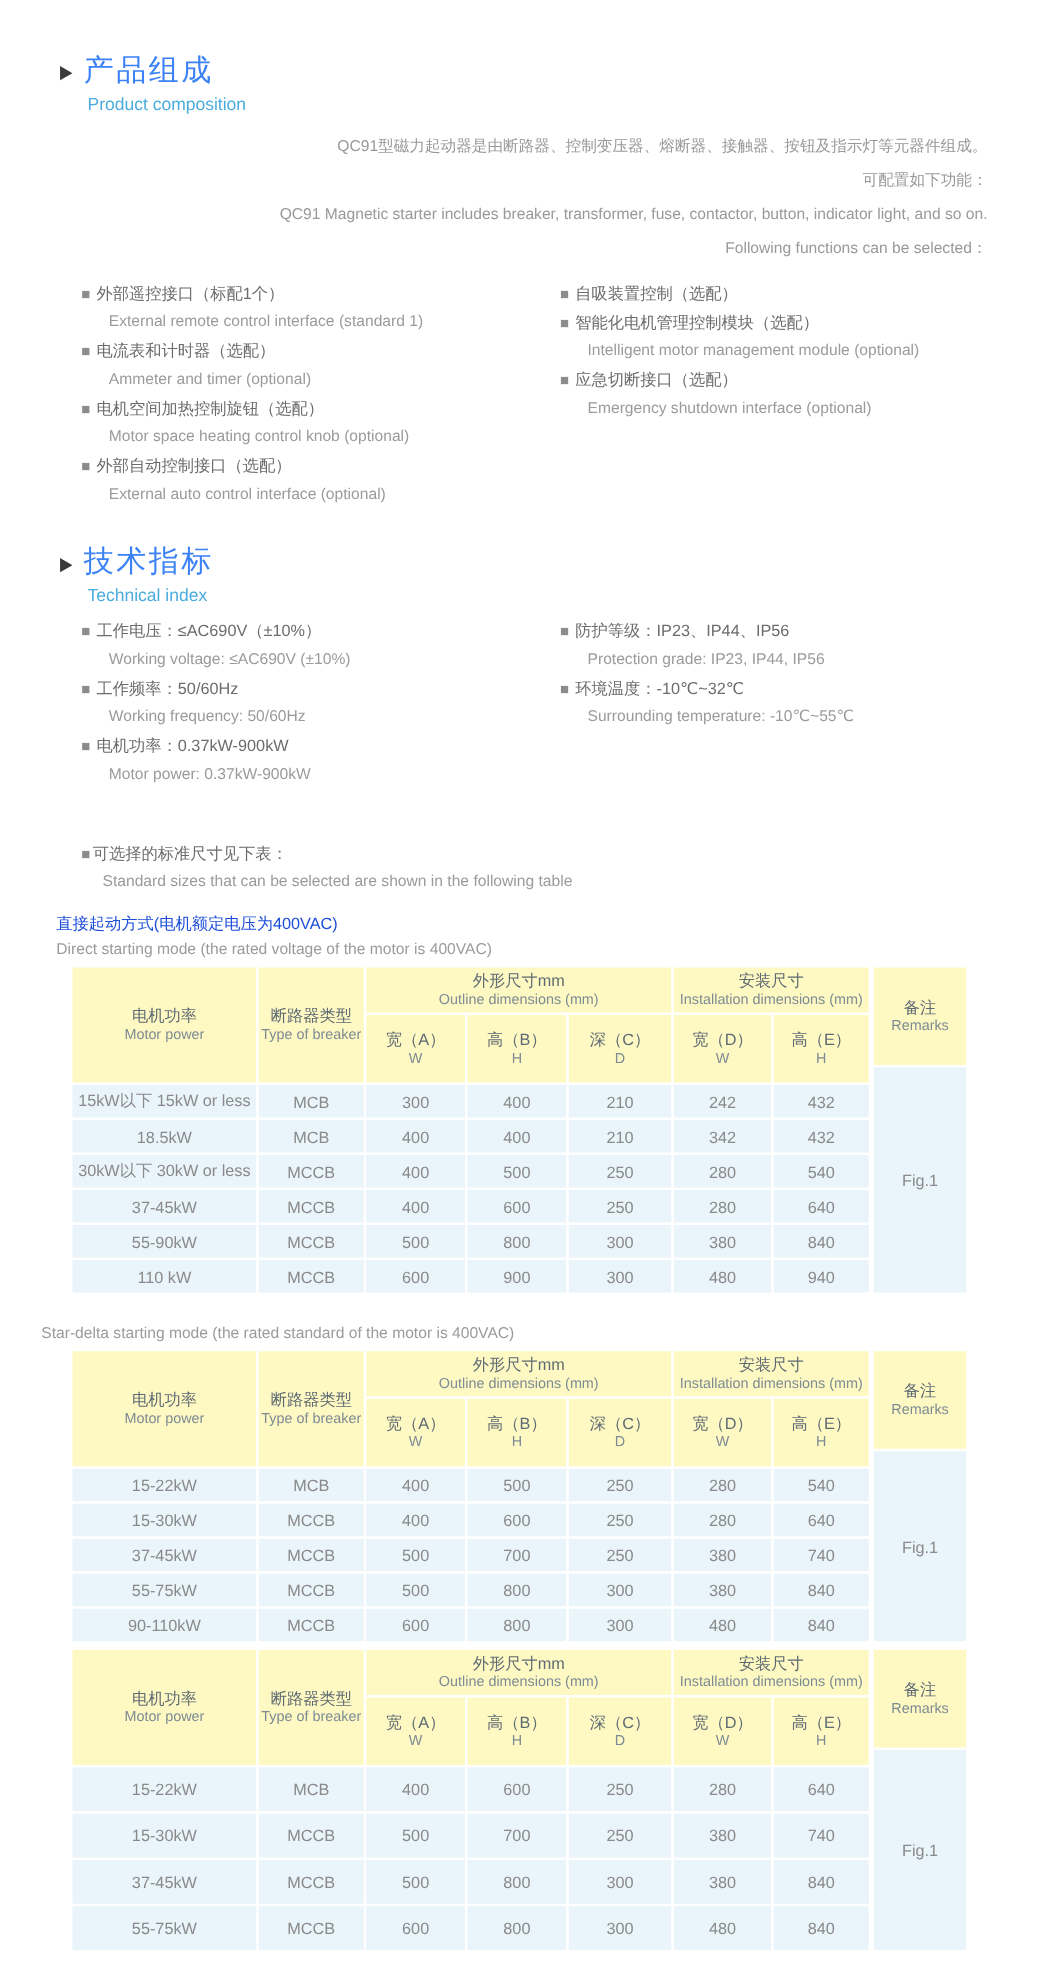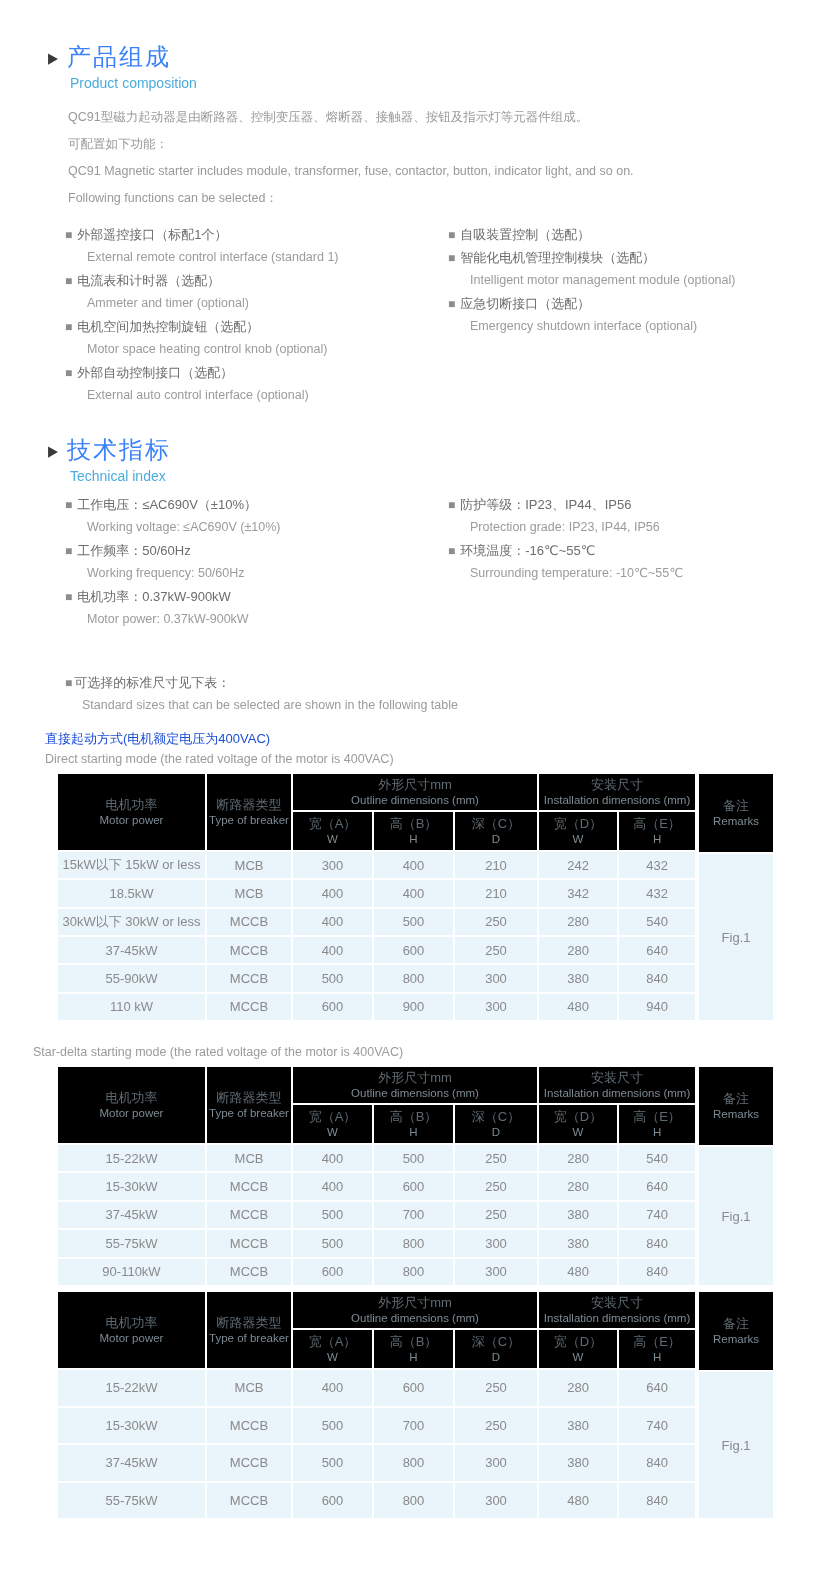--- a/index.html
+++ b/index.html
@@ -10,21 +10,21 @@
   }
   .page { padding:42px 40px 0 48px; }
 
   
   .sec-head { display:flex; align-items:center; gap:9px; }
   .arrow { color:#3a3a3a; font-size:13px; line-height:1; transform:scaleY(1.15); }
   .sec-title { color:#3b82f6; font-size:24px; font-weight:500; letter-spacing:2px; line-height:30px; }
   .sec-sub { color:#4aacdc; font-size:14px; margin:1px 0 0 22px; line-height:20px; }
 
   
-  .intro { margin:15px 0 16px 20px; }
+  .intro { margin:15px 0 16px 20px;text-align:right; }
   .intro p { font-size:12.5px; color:#999; line-height:18px; margin-bottom:9px; }
 
   
   .cols { display:flex; margin-top:7px; }
   .col-l { width:383px; margin-left:17px; }
   .col-r { flex:1; }
   .item { margin:0; }
   .item .zh { font-size:13px; color:#6c6c6c; line-height:23px; display:flex; align-items:center; }
   .item .zh .sq { color:#8c8c8c; font-size:12px; margin-right:5px; line-height:1; }
   .item .en { font-size:12.5px; color:#9b9b9b; line-height:23px; margin-left:22px; }
@@ -42,27 +42,27 @@
   .cap { margin-top:12px; }
   .cap .zh { font-size:13px; color:#1d4ed8; line-height:20px; }
   .cap .en { font-size:12.5px; color:#9b9b9b; line-height:20px; }
   .cap1 { margin-left:-11px; }
   .cap2 { margin-left:-23px; margin-top:20px; }
   .cap3 { margin-left:-36px; margin-top:22px; }
 
   .tblwrap { display:flex; margin-top:3px; }
   table { border-collapse:separate; border-spacing:2px; table-layout:fixed; }
   th, td { text-align:center; vertical-align:middle; padding:0; }
-  thead th { background:#000000; font-weight:normal; }
+  thead th { background:#fef9c3; font-weight:normal; }
   tbody td { background:#e9f4fb; color:#8a8a8a; font-size:13px; }
   .hz { display:block; font-size:13px; color:#5f6b73; line-height:16px; }
   .he { display:block; font-size:11.5px; color:#7d8b94; line-height:14px; }
   .main { width:641px; }
   .grp th { height:36px; }
-  .subrow th { height:38px;margin-top:32px; }
+  .subrow th { height:54px;margin-top:32px; }
   .side { width:78px; }
   .side th { height:78px; }
   .t1 tbody td { height:26px; }
   .t2 tbody td { height:26px; }
   .t3 tbody td { height:35px; }
   .t1 .side td { height:166px; }
   .t2 .side td { height:138px; }
   .t3 .side td { height:146px; }
 </style>
 </head>
@@ -73,21 +73,21 @@
   <div class="sec-head">
     <span class="arrow">▶</span>
     <span class="sec-title">产品组成</span>
   </div>
   <div class="sec-sub">Product composition</div>
 
   <div class="intro">
 
   <p>QC91型磁力起动器是由断路器、控制变压器、熔断器、接触器、按钮及指示灯等元器件组成。</p>
       <p>可配置如下功能：</p>
-      <p>QC91 Magnetic starter includes module, transformer, fuse, contactor, button, indicator light, and so on.</p>
+      <p>QC91 Magnetic starter includes breaker, transformer, fuse, contactor, button, indicator light, and so on.</p>
       <p>Following functions can be selected：</p>
     </div>
 
   <div class="cols">
     <div class="col-l">
 
         <div class="item">
           <div class="zh">
             <span class="sq">■</span>
             <span>外部遥控接口（标配1个）</span>
@@ -186,21 +186,21 @@
             <div class="zh">
               <span class="sq">■</span>
               <span>防护等级：IP23、IP44、IP56</span>
             </div>
             <div class="en">Protection grade: IP23, IP44, IP56</div>
           </div>
 
           <div class="item">
             <div class="zh">
               <span class="sq">■</span>
-              <span>环境温度：-16℃~55℃</span>
+              <span>环境温度：-10℃~32℃</span>
             </div>
             <div class="en">Surrounding temperature: -10℃~55℃</div>
           </div>
         </div>
     </div>
   </div>
 
   <div class="note">
     <div class="zh">
         <span class="sq">■</span>
@@ -346,21 +346,21 @@
           </thead>
         <tbody>
             <tr>
               <td>Fig.1</td>
             </tr>
           </tbody>
       </table>
     </div>
 
     <div class="cap cap2">
-      <div class="en">Star-delta starting mode (the rated voltage of the motor is 400VAC)</div>
+      <div class="en">Star-delta starting mode (the rated standard of the motor is 400VAC)</div>
     </div>
     <div class="tblwrap t2">
       <table class="main">
         <colgroup>
             <col style="width:147px">
             <col style="width:84px">
             <col style="width:79px">
             <col style="width:79px">
             <col style="width:82px">
             <col style="width:78px">

